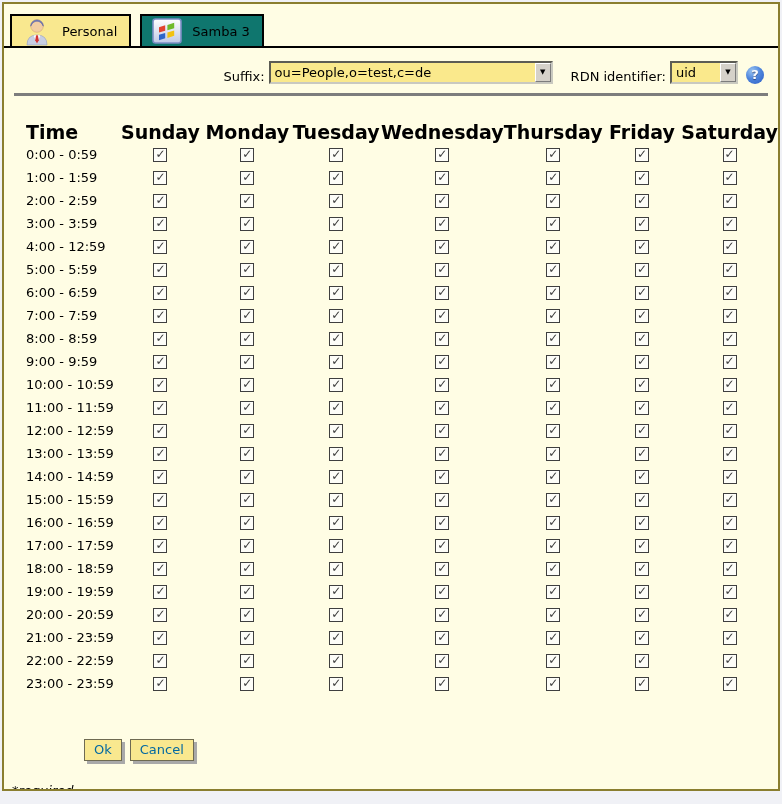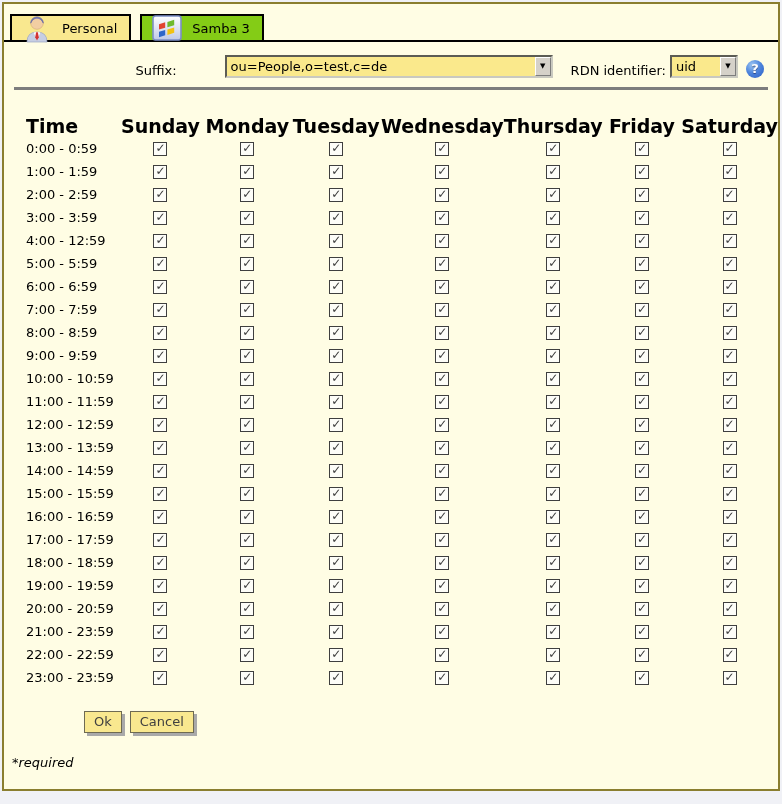--- a/index.html
+++ b/index.html
@@ -28,25 +28,25 @@
   
   .tabbar{
     display:flex;align-items:flex-end;gap:9px;
     padding:10px 0 0 6px;
     border-bottom:2px solid #000;
   }
   .tab{
     display:flex;align-items:center;gap:9px;
     border:2px solid #000;border-bottom:none;
     background:var(--tab-yellow);
-    height:26px;min-width:116px;
+    height:32px;min-width:116px;
     padding:0 12px 0 9px;
     cursor:pointer;
   }
-  .tab.active{background:#84cc16;align-items:center;}
+  .tab.active{background:#0f766e;align-items:center;}
   .tab .ticon{width:32px;height:32px;flex:0 0 auto;}
   
   .suffix-row{
     display:flex;align-items:flex-end;justify-content:flex-end;
     padding:13px 14px 9px 0;
   }
   .field-label{margin-right:4px;}
   .combo{
     display:flex;align-items:stretch;
     height:23px;
@@ -56,21 +56,21 @@
   }
   .combo .combo-text{
     flex:1;padding:2px 4px 0 4px;white-space:nowrap;overflow:hidden;
   }
   .combo .combo-arrow{
     width:16px;display:flex;align-items:center;justify-content:center;
     background:#D5D1C9;
     border:1px solid;border-color:#ffffff #7d7d7d #7d7d7d #ffffff;
     font-size:7px;line-height:1;color:#000;
   }
-  .combo-suffix{width:328px;margin-right:18px;margin-left:44px;}
+  .combo-suffix{width:284px;margin-right:18px;}
   .combo-rdn{width:68px;margin-right:8px;}
   .help-icon{
     width:18px;height:18px;border-radius:50%;
     background:radial-gradient(circle at 35% 28%, #9CC6F2 0%, #4F86DD 45%, #2B5CC4 100%);
     color:#fff;font-weight:bold;font-size:13px;line-height:18px;text-align:center;
     display:inline-block;cursor:pointer;
     text-shadow:0 1px 1px rgba(0,0,40,.5);
   }
   .divider{height:3px;background:var(--divider-gray);margin:0 10px;}
   
@@ -97,22 +97,22 @@
   .checkbox .mark{
     font-size:12px;line-height:1;color:#3a3a3a;
     transform:translate(0px,-1px);
   }
   
   .button-row{margin:22px 0 0 80px;display:flex;gap:8px;}
   .btn{
     background:var(--button-yellow);
     border:1px solid #6e6a52;
     box-shadow:3px 3px 0 #A9A9A9;
-    font-family:inherit;font-size:13px;color:#404040;
-    padding:2px 9px 3px 9px;cursor:pointer;
+    font-family:inherit;font-size:13px;color:#0369a1;
+    padding:2px 9px 3px 9px;cursor:pointer;margin-top:22px;
   }
   .required-note{margin:22px 0 0 8px;font-style:italic;}
 </style>
 </head>
 <body>
 
 <div class="window">
 
   <div class="tabbar">
     <div class="tab">

